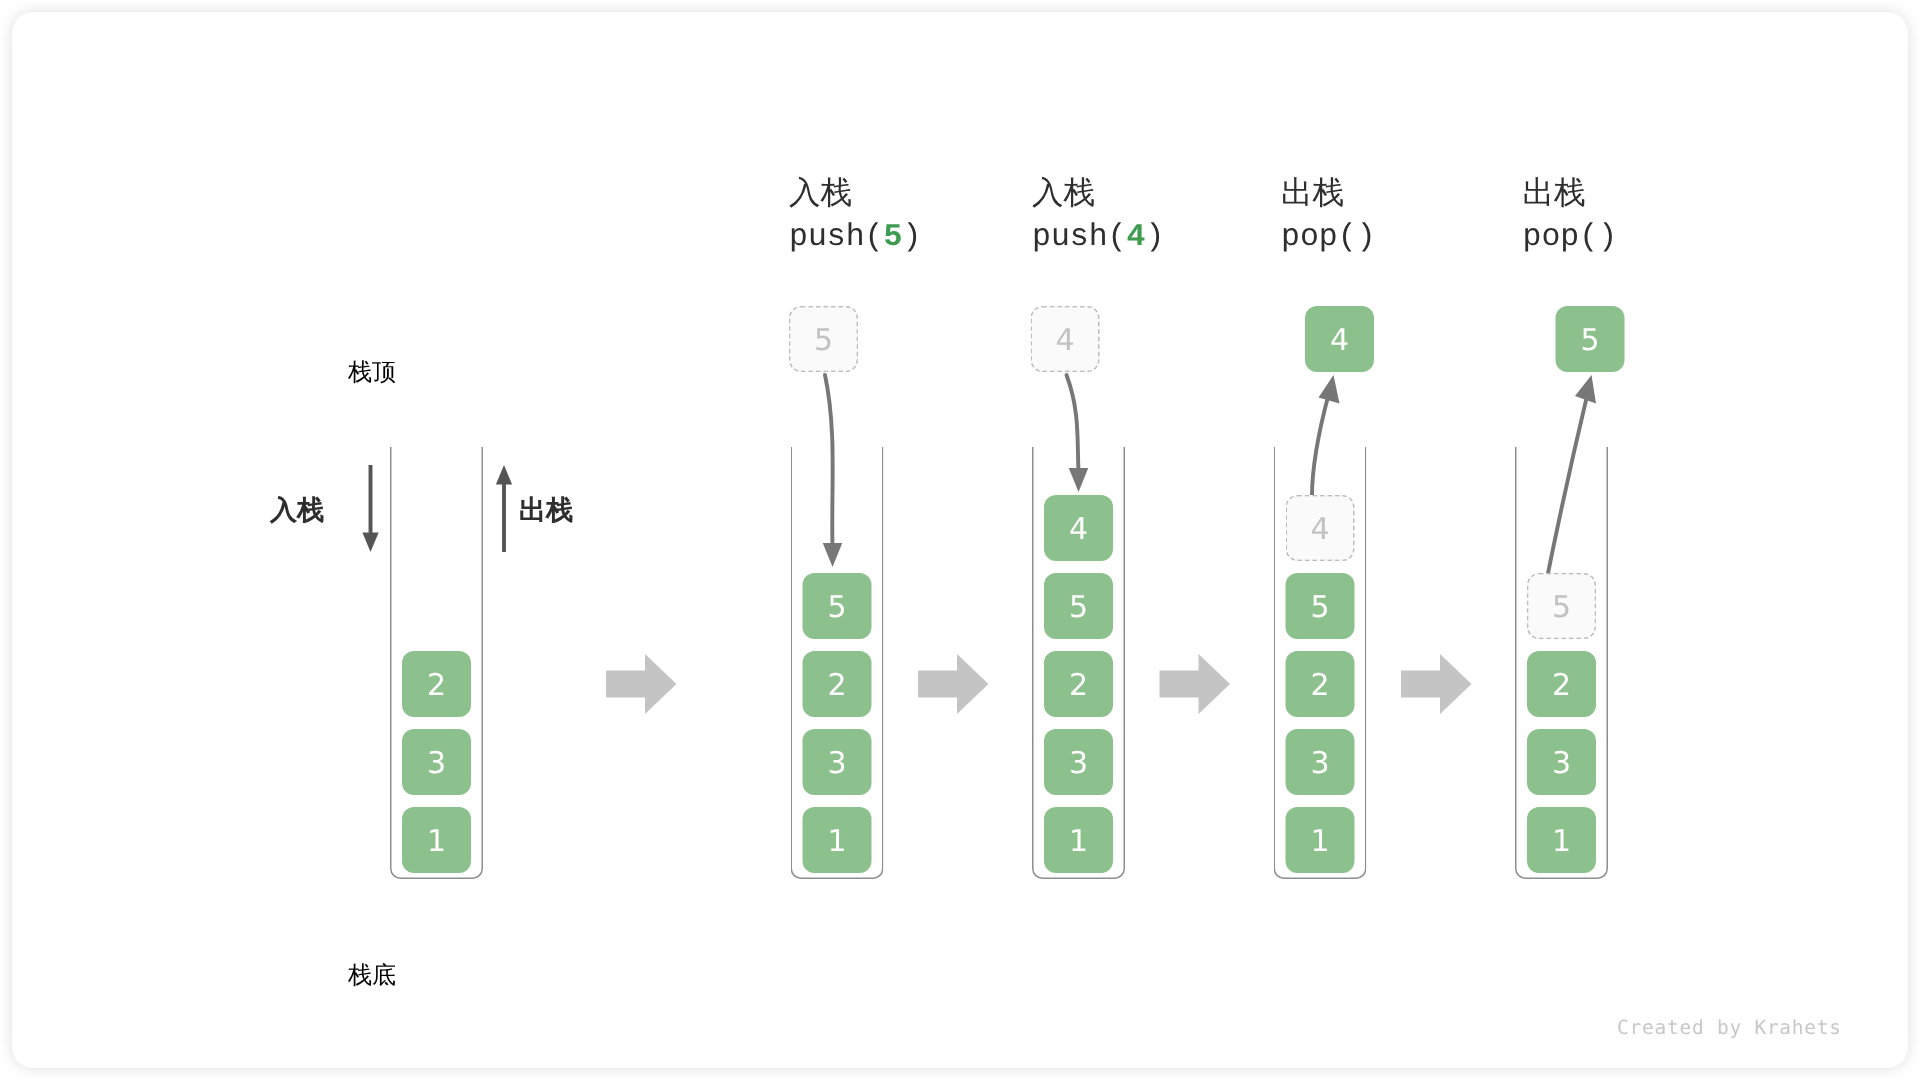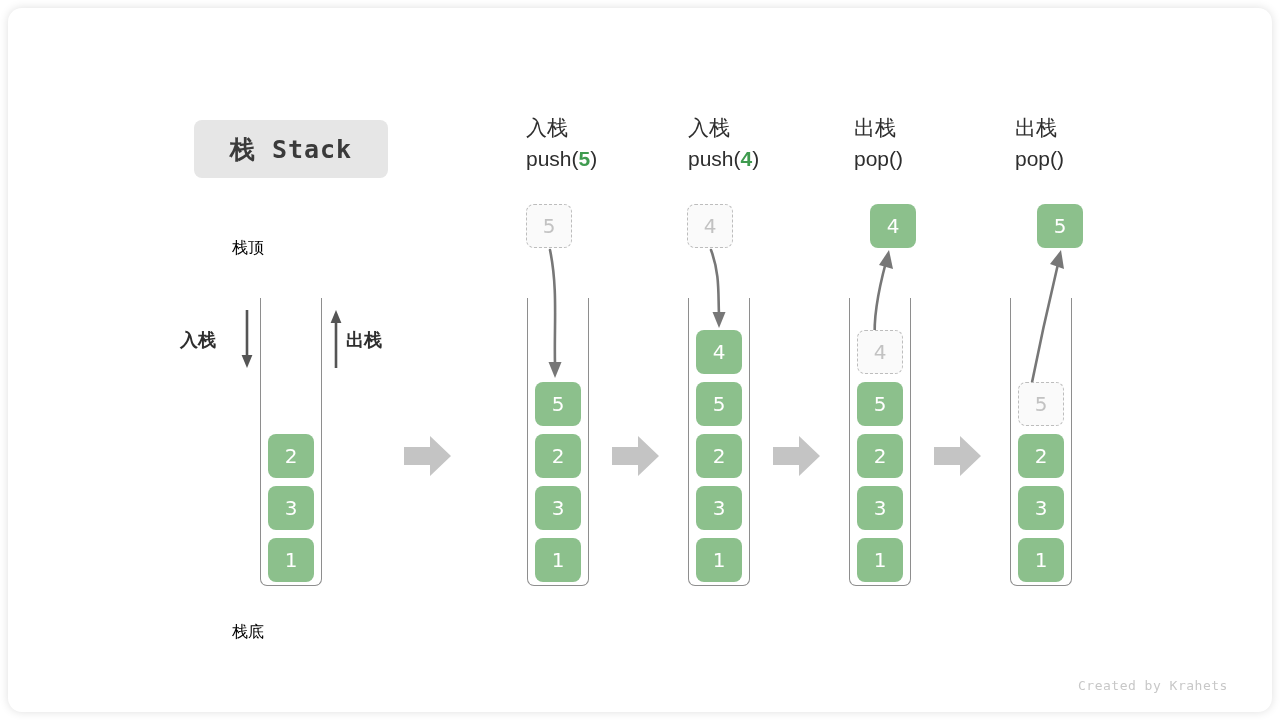--- a/index.html
+++ b/index.html
@@ -33,21 +33,21 @@
     background: #e6e6e6;
     border-radius: 8px;
     display: flex; align-items: center; justify-content: center;
     font-family: "DejaVu Sans Mono", "Liberation Mono", monospace;
     font-size: 25px;
     font-weight: 700;
     color: #3a3a3a;
     letter-spacing: 1px;
   }
   #cap-top { left: 224px; top: 230px; }
-  #cap-bottom { left: 224px; top: 614px; }
+  #cap-bottom { left: 224px; top: 632px; }
 
   
   .side-label {
     font-size: 18px;
     font-weight: 700;
     color: #2e2e2e;
   }
   #label-push-left { left: 172px; top: 320px; }
   #label-pop-right { left: 338px; top: 320px; }
 
@@ -117,21 +117,21 @@
 
   
   .op-label {
     font-size: 21px;
     color: #2e2e2e;
     line-height: 1.42;
     white-space: nowrap;
   }
   .op-label .cn { font-family: "DejaVu Sans", "Liberation Sans", sans-serif; }
   .op-label .code {
-    font-family: Liberation Sans, sans-serif;
+    font-family: Liberation Mono, monospace;
     font-size: 21px;
   }
   .op-label .val { color: #3f9b4f; font-weight: 700; }
 
   
   .trans-arrow { width: 48px; height: 44px; }
 
   
   #watermark {
     left: 1070px; top: 670px;
@@ -140,21 +140,20 @@
     color: #c8c8c8;
     letter-spacing: 0.5px;
   }
   svg { display: block; overflow: visible; }
 </style>
 </head>
 <body>
 
 <div id="canvas">
 
-  <div class="abs" id="title-chip">栈 Stack</div>
 
   <div class="abs" id="cap-top">栈顶</div>
   <div class="abs" id="cap-bottom">栈底</div>
 
   <div class="abs side-label" id="label-push-left">入栈</div>
   <div class="abs side-label" id="label-pop-right">出栈</div>
 
   <svg class="abs" style="left:231px; top:300px;" width="16" height="62" viewBox="0 0 16 62">
     <line x1="8" y1="2" x2="8" y2="50" stroke="#555555" stroke-width="2.6"></line>
     <polygon points="8,60 2.6,47 13.4,47" fill="#555555"></polygon>

